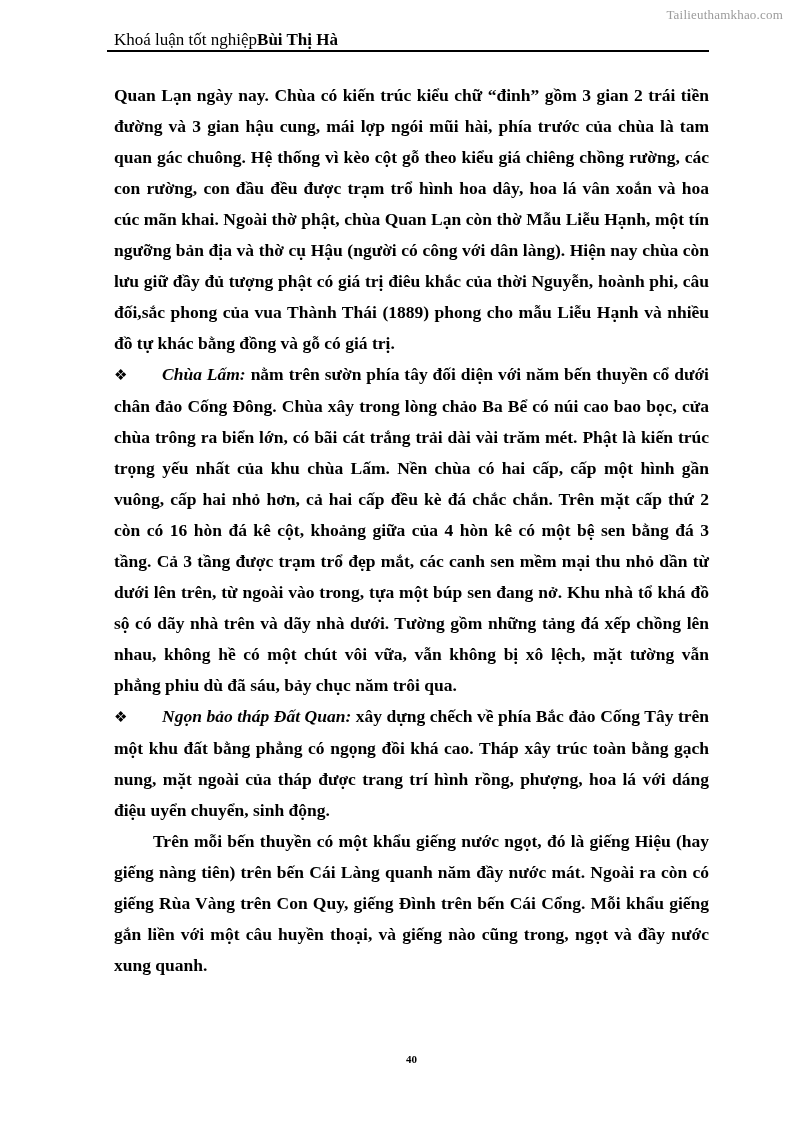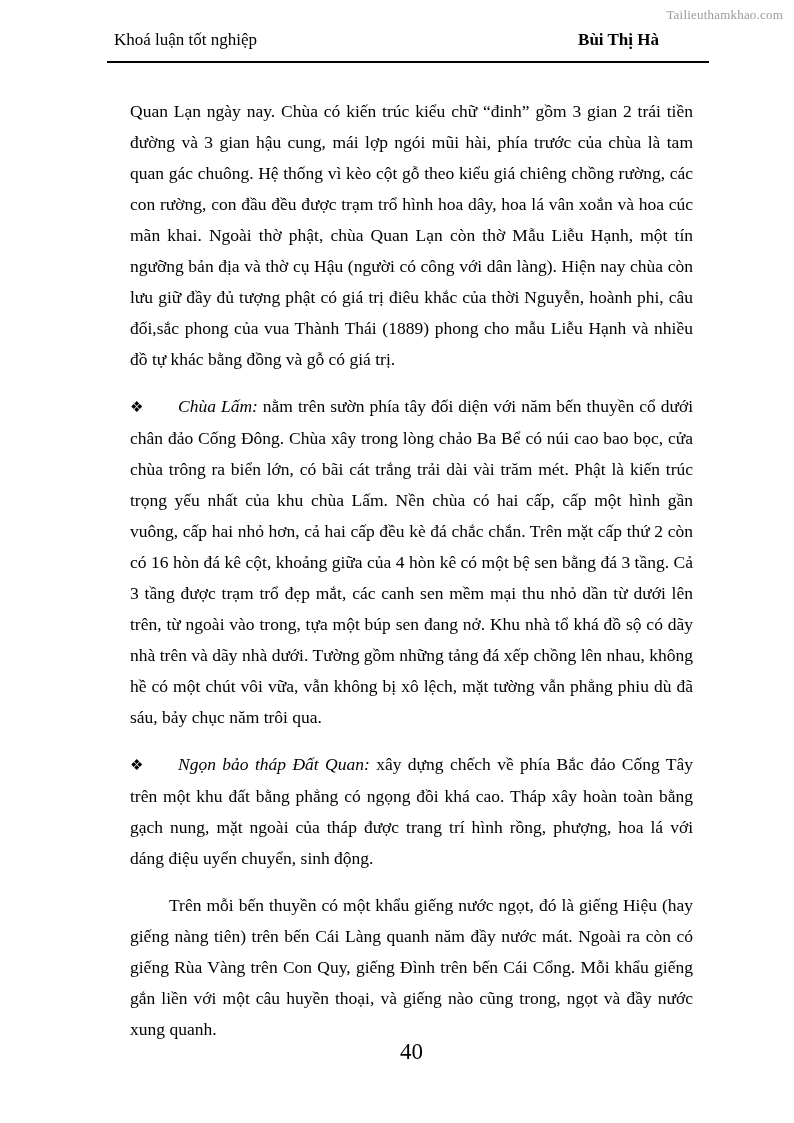--- a/index.html
+++ b/index.html
@@ -24,53 +24,52 @@
     font-size: 13px;
     color: #9b9b9b;
     letter-spacing: 0.2px;
   }
   .header {
     position: absolute;
     top: 30px;
     left: 106px;
     right: 84px;
     display: flex;
-    justify-content: space-between;
     align-items: baseline;
     font-size: 17px;
-    padding-bottom: 11px;
     border-bottom: 2px solid #000000;
   }
   .header .hdr-left { padding-left: 7px; }
   .header .hdr-right { padding-right: 50px; font-weight: bold; }
   .doc-body {
     position: absolute;
     top: 80px;
     left: 113px;
     right: 84px;
     font-size: 17.5px;
     line-height: 31px;
     text-align: justify;
   }
-  .doc-body p { margin: 16px; }
+  .doc-body p { margin: 0; font-weight: bold; }
   .bullet-marker {
     display: inline-block;
     width: 48px;
     font-size: 15px;
     font-family: "DejaVu Sans", sans-serif;
   }
   .lead-label { font-style: italic; }
   .first-indent { text-indent: 39px; }
   .footer {
     position: absolute;
     bottom: 58px;
     left: 113px;
     right: 84px;
     text-align: center;
-    font-size: 23px;
+    font-size: 11px;
+    font-weight: bold;
   }
 </style>
 </head>
 <body>
 
 <div class="page">
 
   <div class="watermark">Tailieuthamkhao.com</div>
 
   <div class="header">
@@ -80,21 +79,21 @@
 
   <div class="doc-body">
 
     <p>Quan Lạn ngày nay. Chùa có kiến trúc kiểu chữ “đinh” gồm 3 gian 2 trái tiền đường và 3 gian hậu cung, mái lợp ngói mũi hài, phía trước của chùa là tam quan gác chuông. Hệ thống vì kèo cột gỗ theo kiểu giá chiêng chồng rường, các con rường, con đầu đều được trạm trổ hình hoa dây, hoa lá vân xoắn và hoa cúc mãn khai. Ngoài thờ phật, chùa Quan Lạn còn thờ Mẫu Liễu Hạnh, một tín ngưỡng bản địa và thờ cụ Hậu (người có công với dân làng). Hiện nay chùa còn lưu giữ đầy đủ tượng phật có giá trị điêu khắc của thời Nguyễn, hoành phi, câu đối,sắc phong của vua Thành Thái (1889) phong cho mẫu Liễu Hạnh và nhiều đồ tự khác bằng đồng và gỗ có giá trị.</p>
 
     <p>
       <span class="bullet-marker">❖</span><span class="lead-label">Chùa Lấm:</span><span> nằm trên sườn phía tây đối diện với năm bến thuyền cổ dưới chân đảo Cống Đông. Chùa xây trong lòng chảo Ba Bể có núi cao bao bọc, cửa chùa trông ra biển lớn, có bãi cát trắng trải dài vài trăm mét. Phật là kiến trúc trọng yếu nhất của khu chùa Lấm. Nền chùa có hai cấp, cấp một hình gần vuông, cấp hai nhỏ hơn, cả hai cấp đều kè đá chắc chắn. Trên mặt cấp thứ 2 còn có 16 hòn đá kê cột, khoảng giữa của 4 hòn kê có một bệ sen bằng đá 3 tầng. Cả 3 tầng được trạm trổ đẹp mắt, các canh sen mềm mại thu nhỏ dần từ dưới lên trên, từ ngoài vào trong, tựa một búp sen đang nở. Khu nhà tổ khá đồ sộ có dãy nhà trên và dãy nhà dưới. Tường gồm những tảng đá xếp chồng lên nhau, không hề có một chút vôi vữa, vẫn không bị xô lệch, mặt tường vẫn phẳng phiu dù đã sáu, bảy chục năm trôi qua.</span>
     </p>
 
     <p>
-      <span class="bullet-marker">❖</span><span class="lead-label">Ngọn bảo tháp Đất Quan:</span><span> xây dựng chếch về phía Bắc đảo Cống Tây trên một khu đất bằng phẳng có ngọng đồi khá cao. Tháp xây hoàn toàn bằng gạch nung, mặt ngoài của tháp được trang trí hình rồng, phượng, hoa lá với dáng điệu uyển chuyển, sinh động.</span>
+      <span class="bullet-marker">❖</span><span class="lead-label">Ngọn bảo tháp Đất Quan:</span><span> xây dựng chếch về phía Bắc đảo Cống Tây trên một khu đất bằng phẳng có ngọng đồi khá cao. Tháp xây trúc toàn bằng gạch nung, mặt ngoài của tháp được trang trí hình rồng, phượng, hoa lá với dáng điệu uyển chuyển, sinh động.</span>
     </p>
 
     <p class="first-indent">Trên mỗi bến thuyền có một khẩu giếng nước ngọt, đó là giếng Hiệu (hay giếng nàng tiên) trên bến Cái Làng quanh năm đầy nước mát. Ngoài ra còn có giếng Rùa Vàng trên Con Quy, giếng Đình trên bến Cái Cổng. Mỗi khẩu giếng gắn liền với một câu huyền thoại, và giếng nào cũng trong, ngọt và đầy nước xung quanh.</p>
 
   </div>
 
   <div class="footer">40</div>
 
 </div>
 

